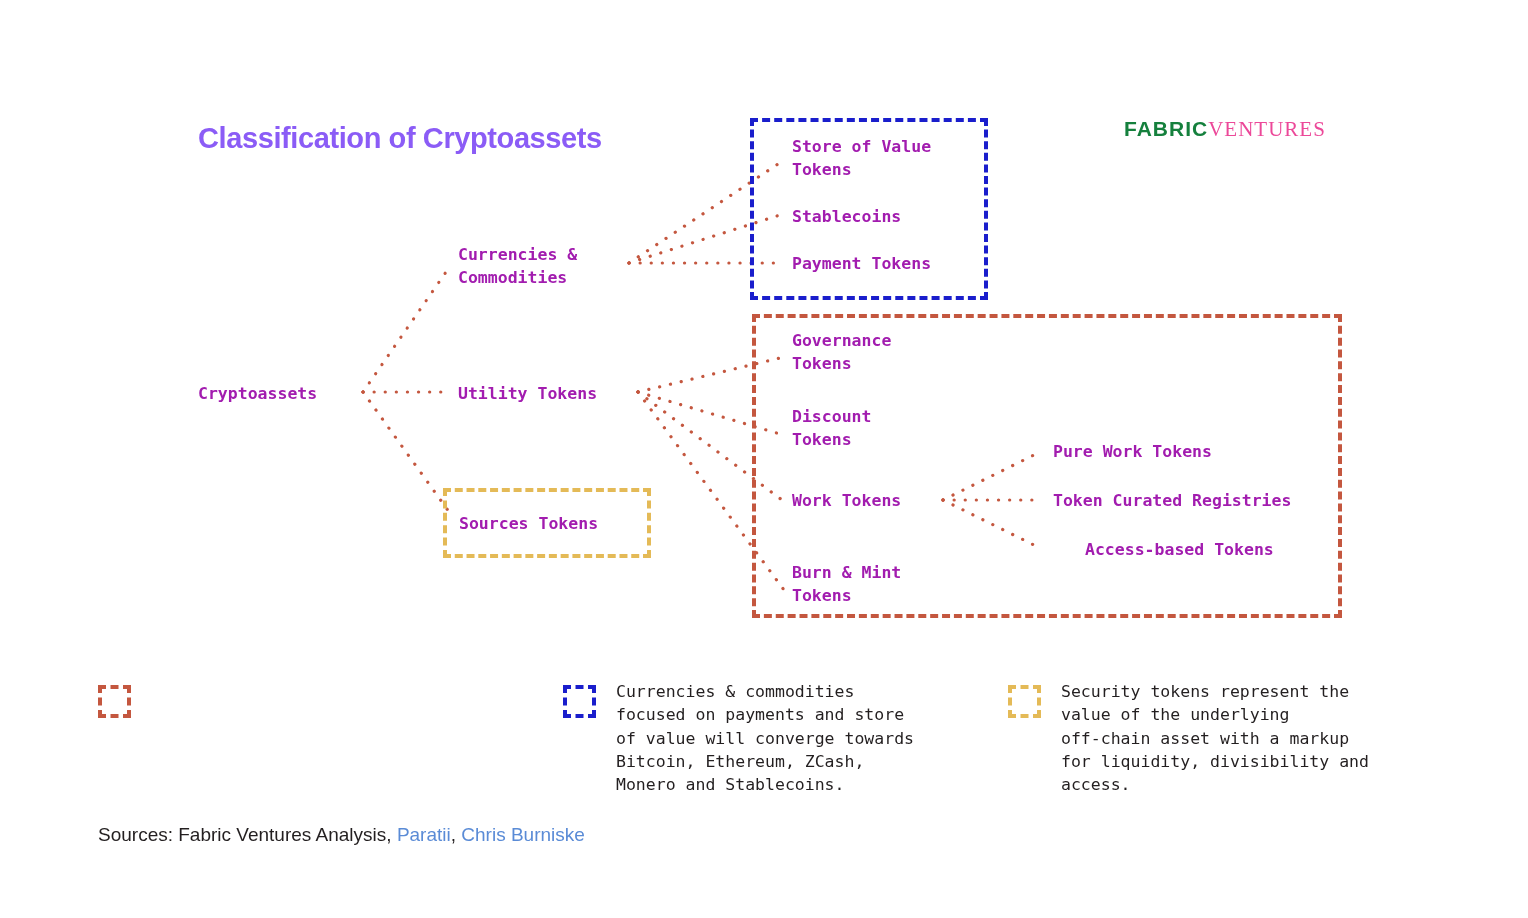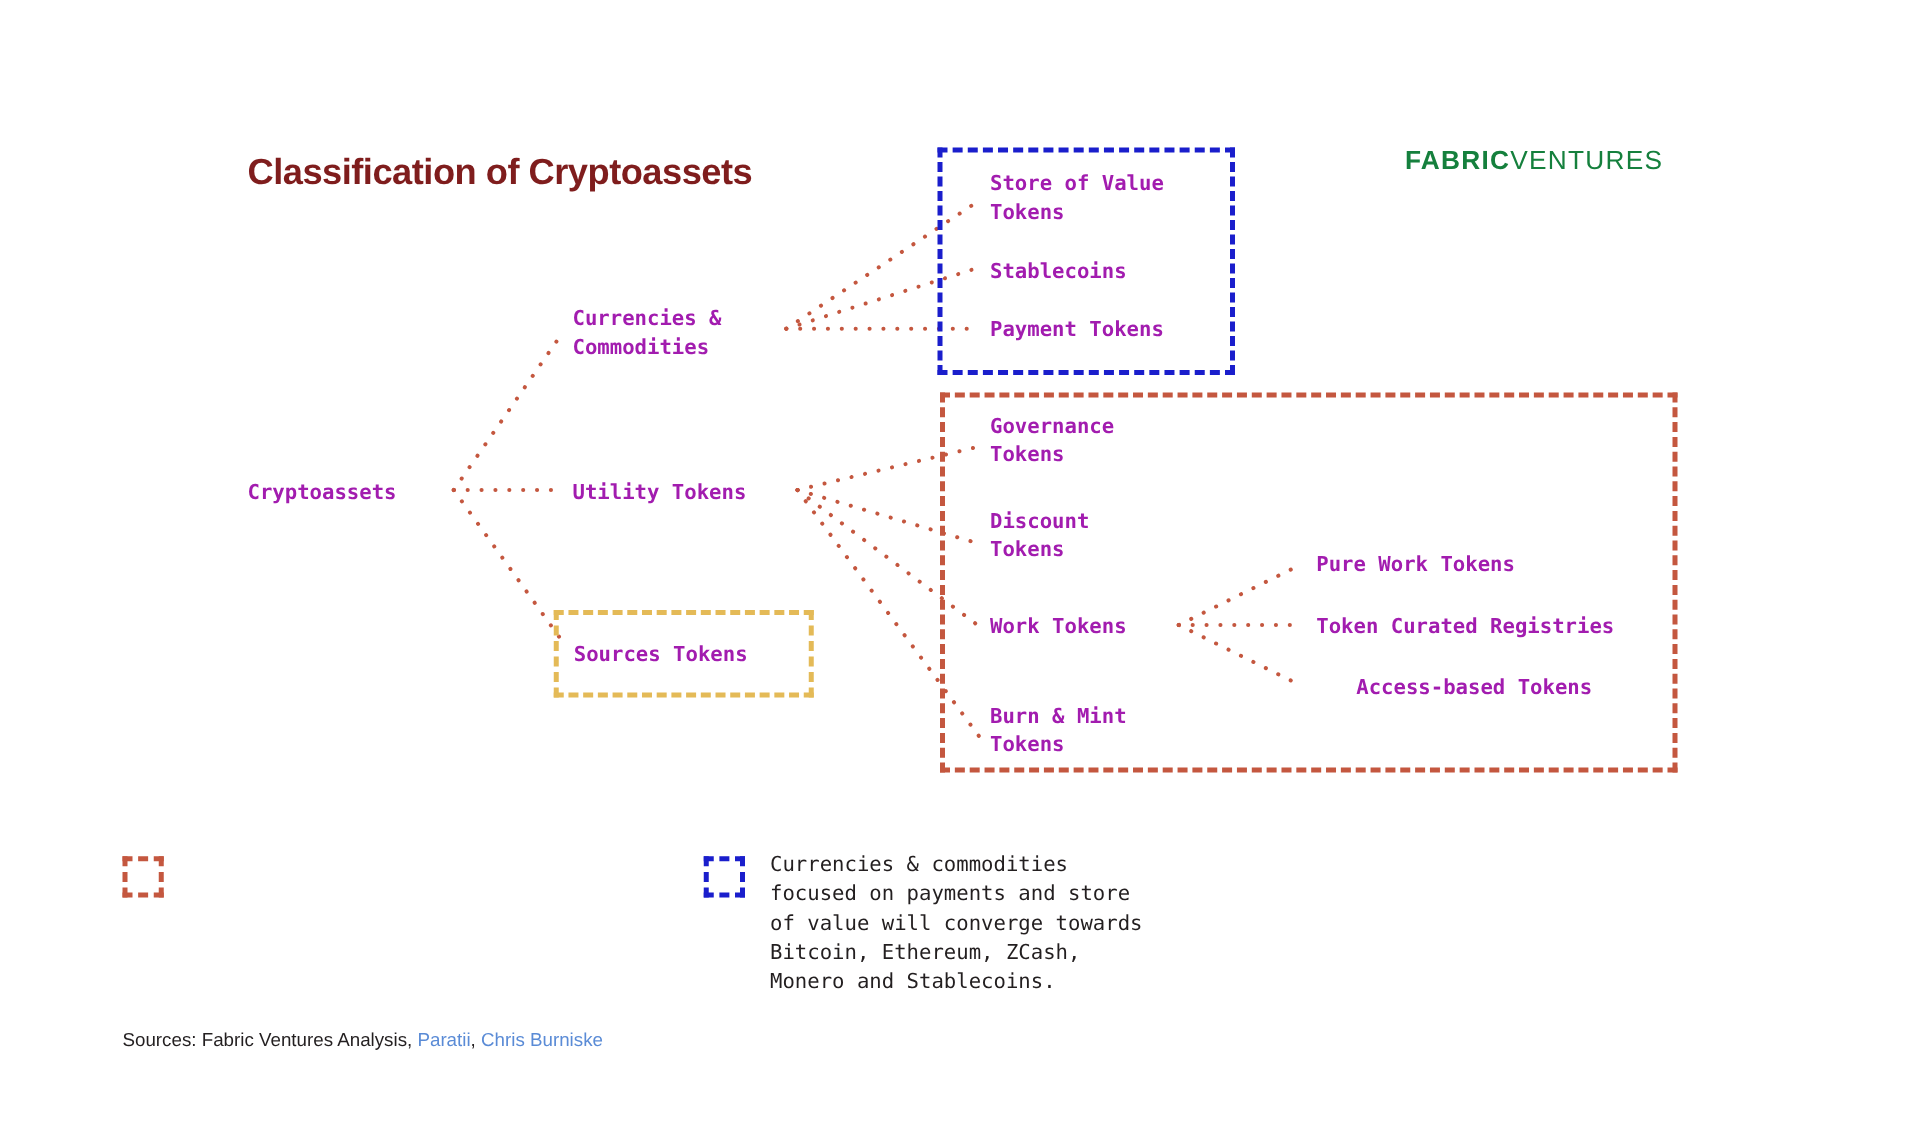--- a/index.html
+++ b/index.html
@@ -5,32 +5,32 @@
   html,body{margin:0;padding:0;background:#ffffff;}
   body{width:1528px;height:918px;overflow:hidden;
        font-family:"DejaVu Sans Mono","Liberation Mono",monospace;
        -webkit-font-smoothing:antialiased;}
   #stage{position:relative;width:1528px;height:918px;background:#fff;}
 
   
   .title{
     position:absolute;left:198px;top:122px;
     font-family:"Liberation Sans","DejaVu Sans",sans-serif;
-    font-weight:700;font-size:29px;letter-spacing:-0.4px;color:#7f1d1d;
+    font-weight:700;font-size:29px;letter-spacing:-0.4px;color:#8b5cf6;
     white-space:nowrap;
   }
 
   
   .logo{
     position:absolute;left:1124px;top:117px;
     font-family:"Liberation Sans","DejaVu Sans",sans-serif;
     font-size:21px;letter-spacing:1.0px;white-space:nowrap;
   }
   .logo .fab{color:#15803d;font-weight:600;}
-  .logo .ven{color:#15803d;font-weight:300;}
+  .logo .ven{color:#ec4899;font-weight:300;font-family:Liberation Serif, serif;}
 
   
   .node{
     position:absolute;
     font-family:"DejaVu Sans Mono","Liberation Mono",monospace;
     font-weight:700;font-size:16.5px;line-height:23px;
     color:#a21caf;white-space:pre;letter-spacing:0px;
   }
 
   
@@ -56,21 +56,21 @@
   .legend-text{
     font-family:"DejaVu Sans Mono","Liberation Mono",monospace;
     font-weight:400;font-size:16.5px;line-height:23.3px;
     color:#231f20;white-space:pre-line;
   }
 
   
   .sources{
     position:absolute;left:98px;top:824px;
     font-family:"Liberation Sans","DejaVu Sans",sans-serif;
-    font-size:15px;color:#231f20;white-space:nowrap;
+    font-size:19px;color:#231f20;white-space:nowrap;
   }
   .sources .lnk{color:#5a8bd6;}
 </style>
 </head>
 <body>
 
 <div id="stage">
 
   <svg id="wires" viewBox="0 0 1528 918" xmlns="http://www.w3.org/2000/svg">
 
@@ -134,16 +134,24 @@
 
   <div class="legend-item" style="left:563px;top:680px;width:420px;">
     <span class="legend-mark blue"></span>
     <span class="legend-text">Currencies &amp; commodities
 focused on payments and store
 of value will converge towards
 Bitcoin, Ethereum, ZCash,
 Monero and Stablecoins.</span>
   </div>
 
+  <div class="legend-item" style="left:1008px;top:680px;width:430px;">
+    <span class="legend-mark yellow"></span>
+    <span class="legend-text">Security tokens represent the
+value of the underlying
+off-chain asset with a markup
+for liquidity, divisibility and
+access.</span>
+  </div>
 
   <div class="sources"><span>Sources: Fabric Ventures Analysis, </span><span class="lnk">Paratii</span><span>, </span><span class="lnk">Chris Burniske</span></div>
 
 </div>
 
 </body></html>

